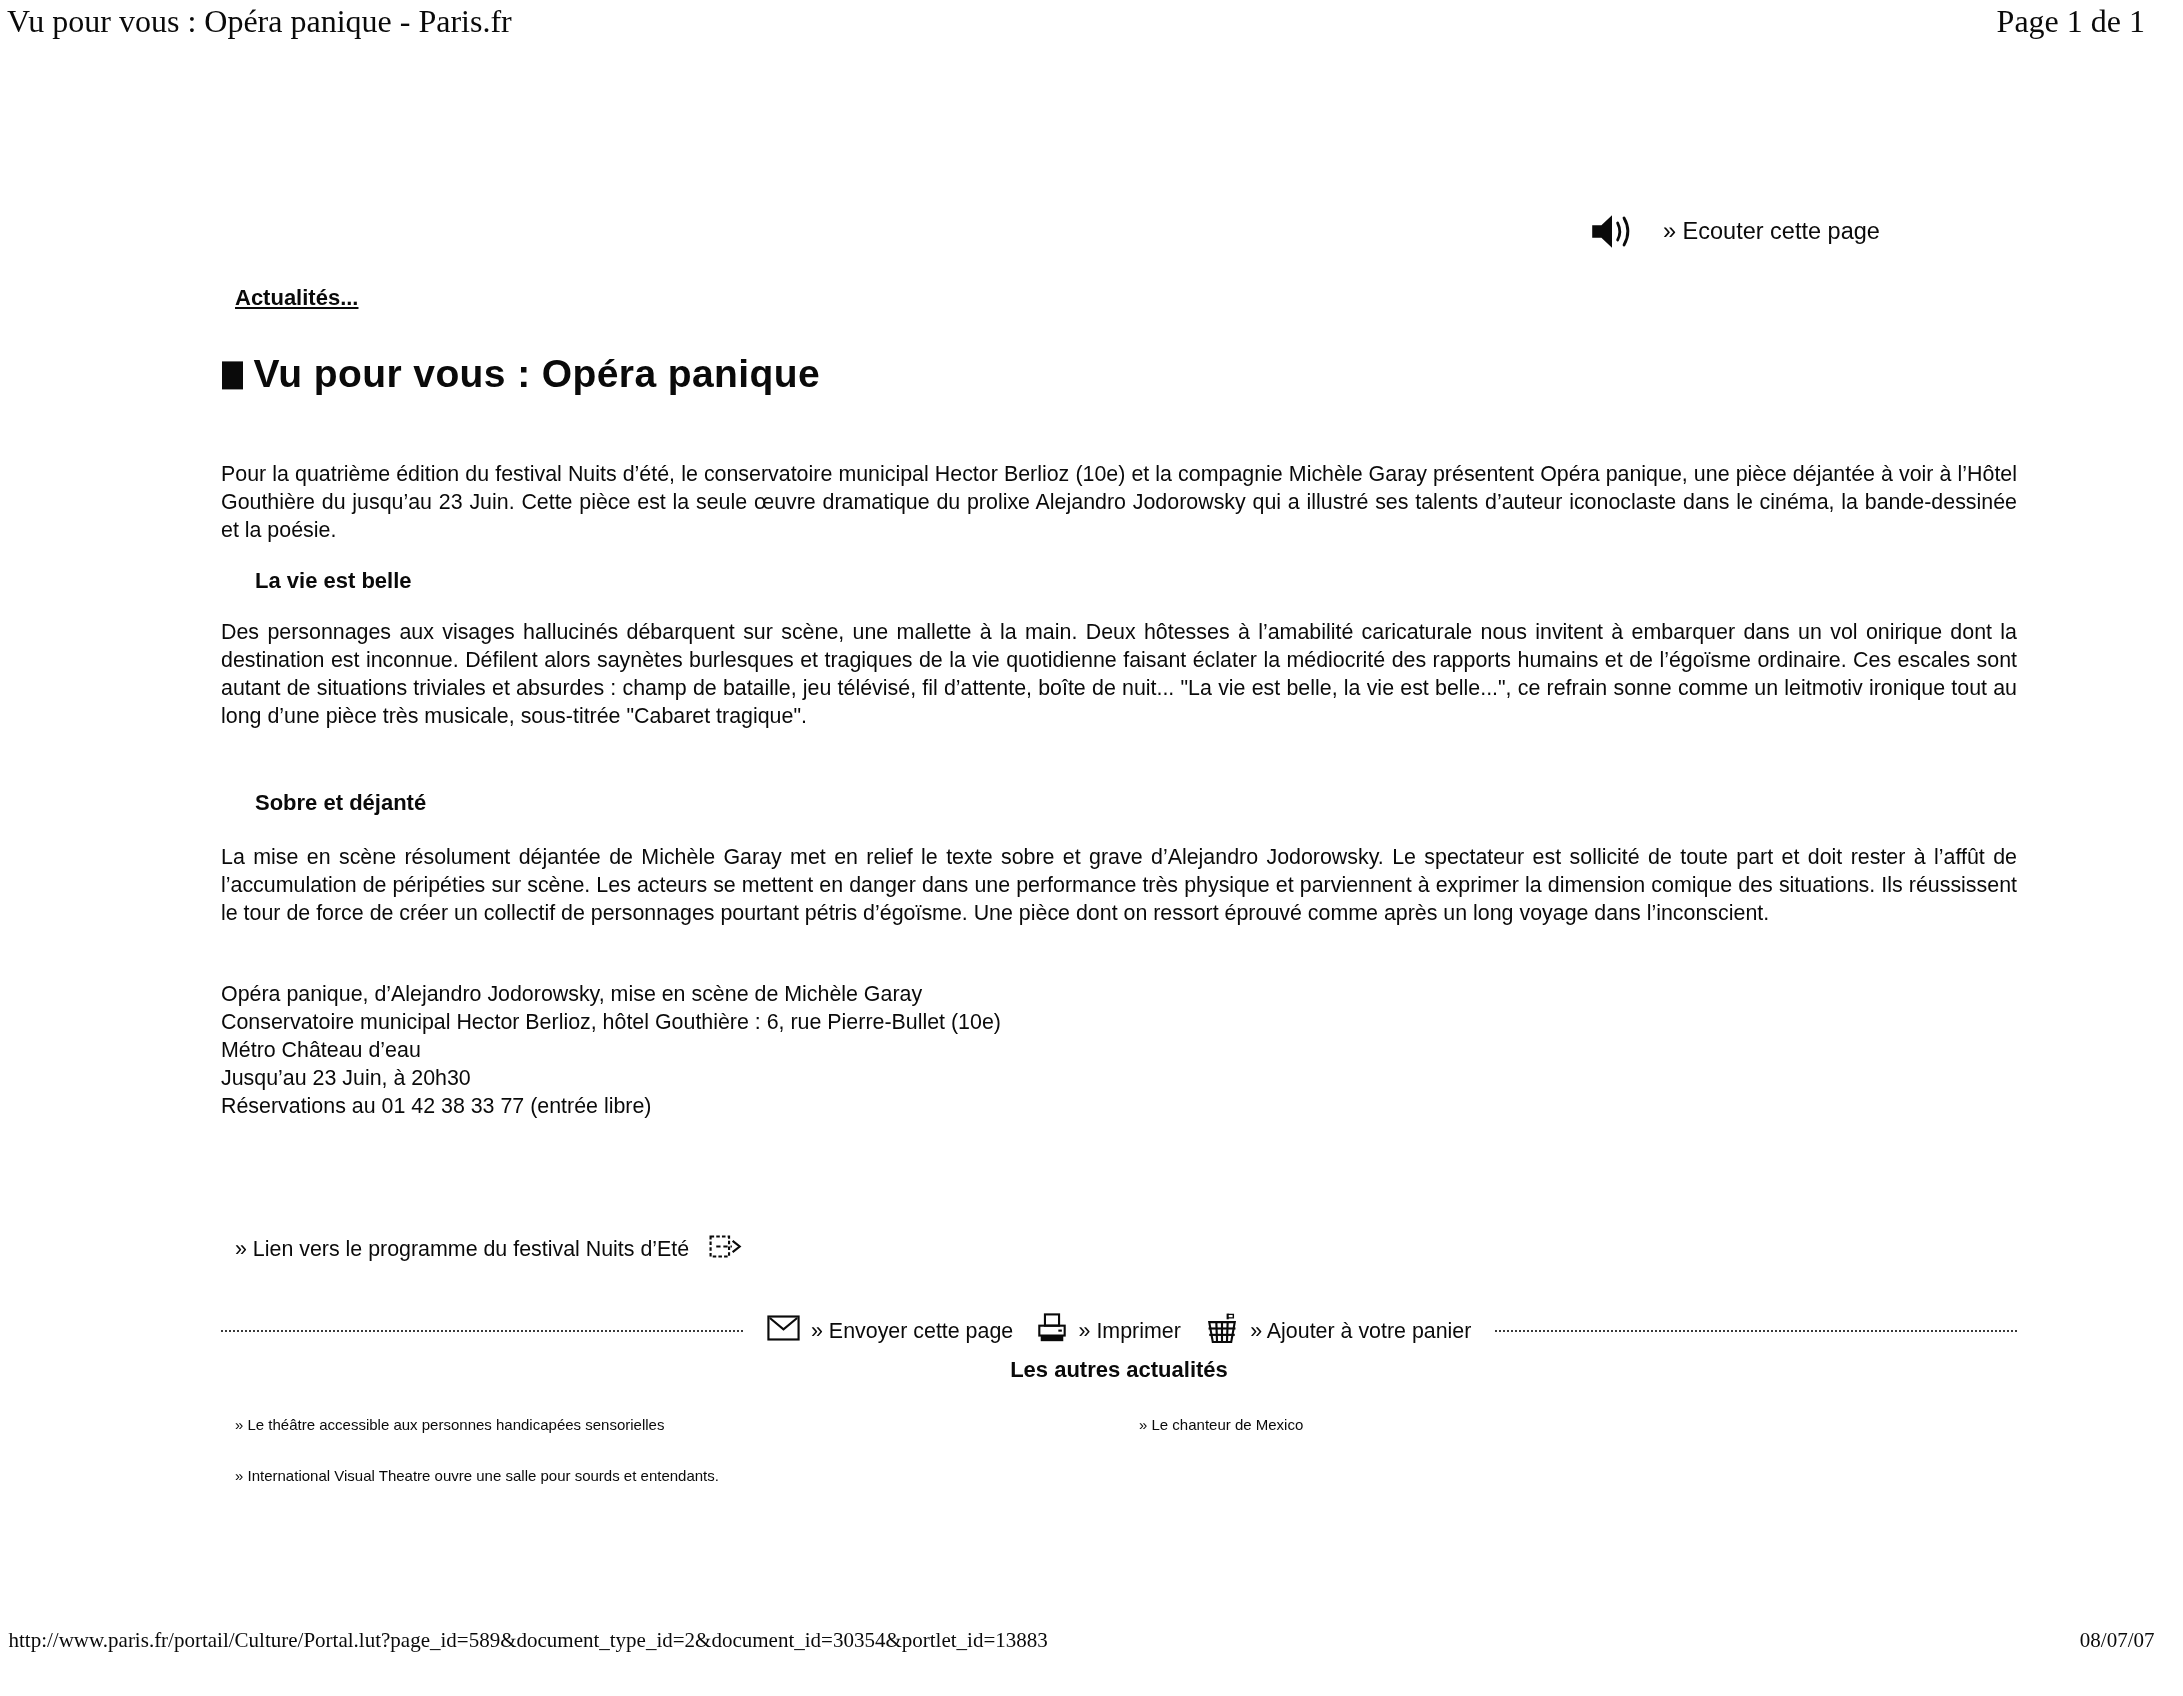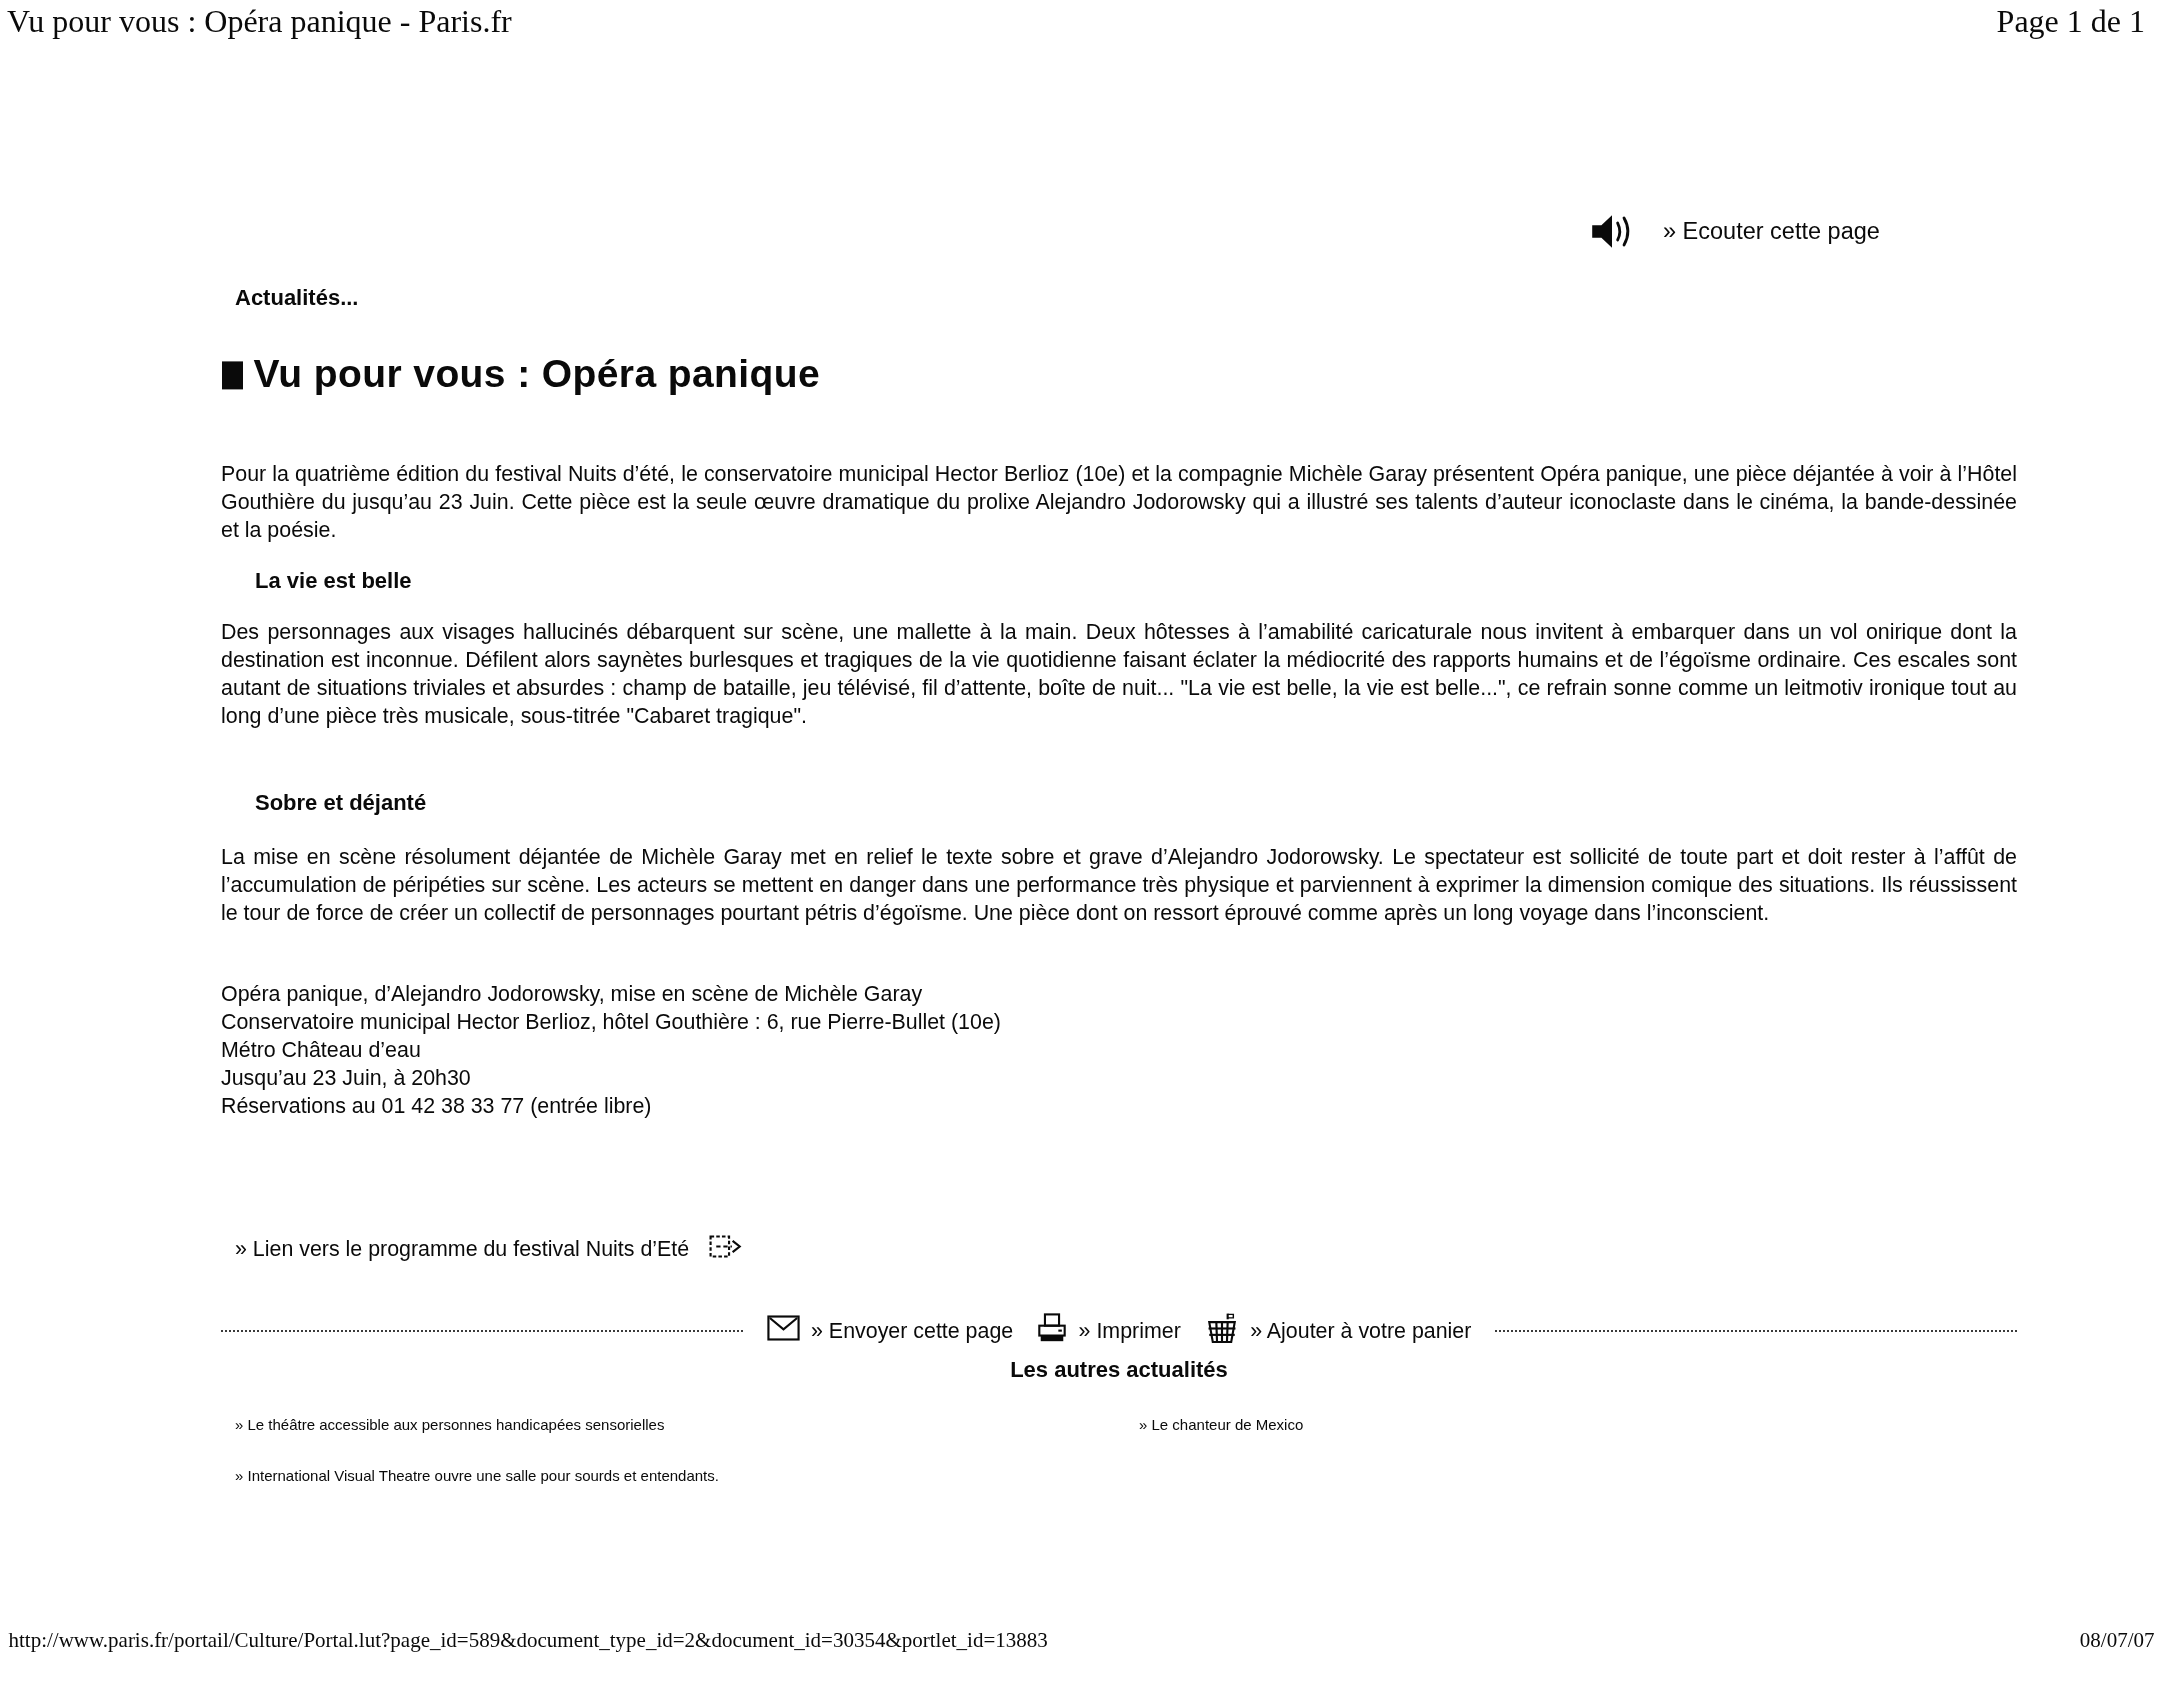--- a/index.html
+++ b/index.html
@@ -28,21 +28,21 @@
   .listen-row{
     position:absolute;left:1589px;top:211px;
     display:flex;align-items:center;gap:28px;
     font-size:23.5px;
     cursor:pointer;
   }
   .listen-row svg{display:block;}
   
   .kicker{
     position:absolute;left:235px;top:285px;
-    font-size:22px;font-weight:bold;
+    font-size:22px;font-weight:bold;text-decoration:underline;
   }
   .title{
     position:absolute;left:222px;top:352px;margin:0;
     display:flex;align-items:center;
     font-size:39px;font-weight:bold;letter-spacing:0.4px;
   }
   .title .sq{
     display:inline-block;width:21.4px;height:28.5px;background:#0a0a0a;
     margin-right:10px;transform:translateY(1.4px);
   }

